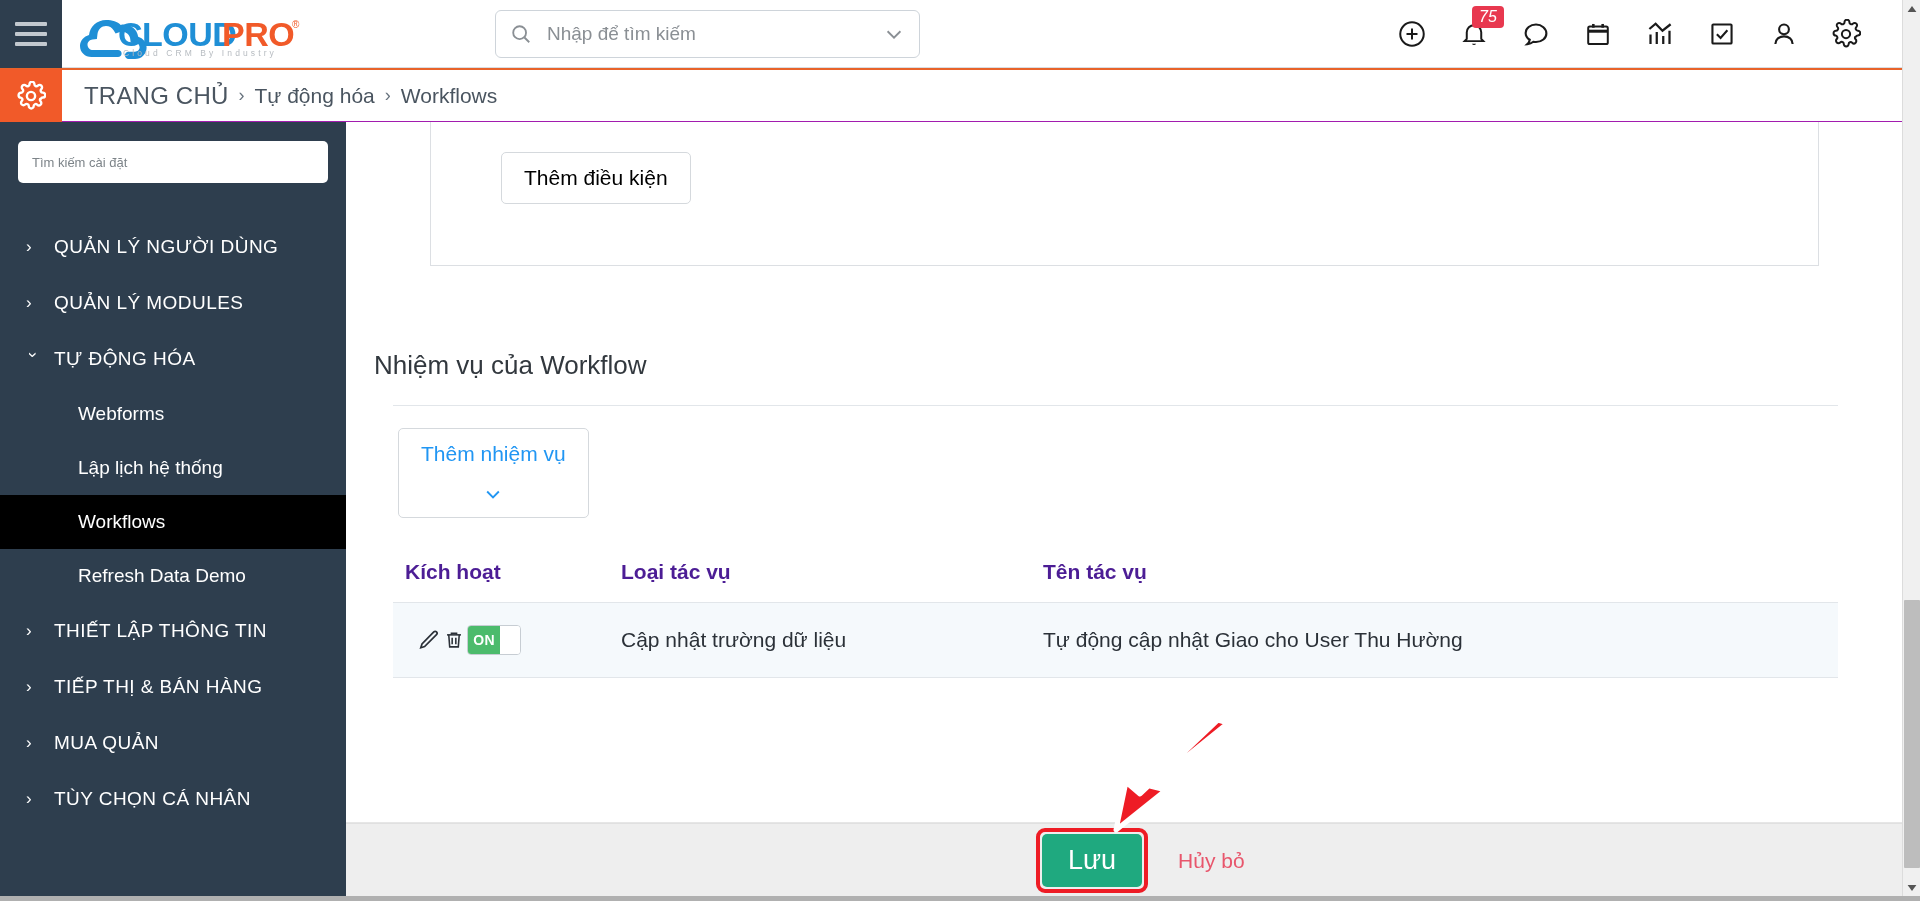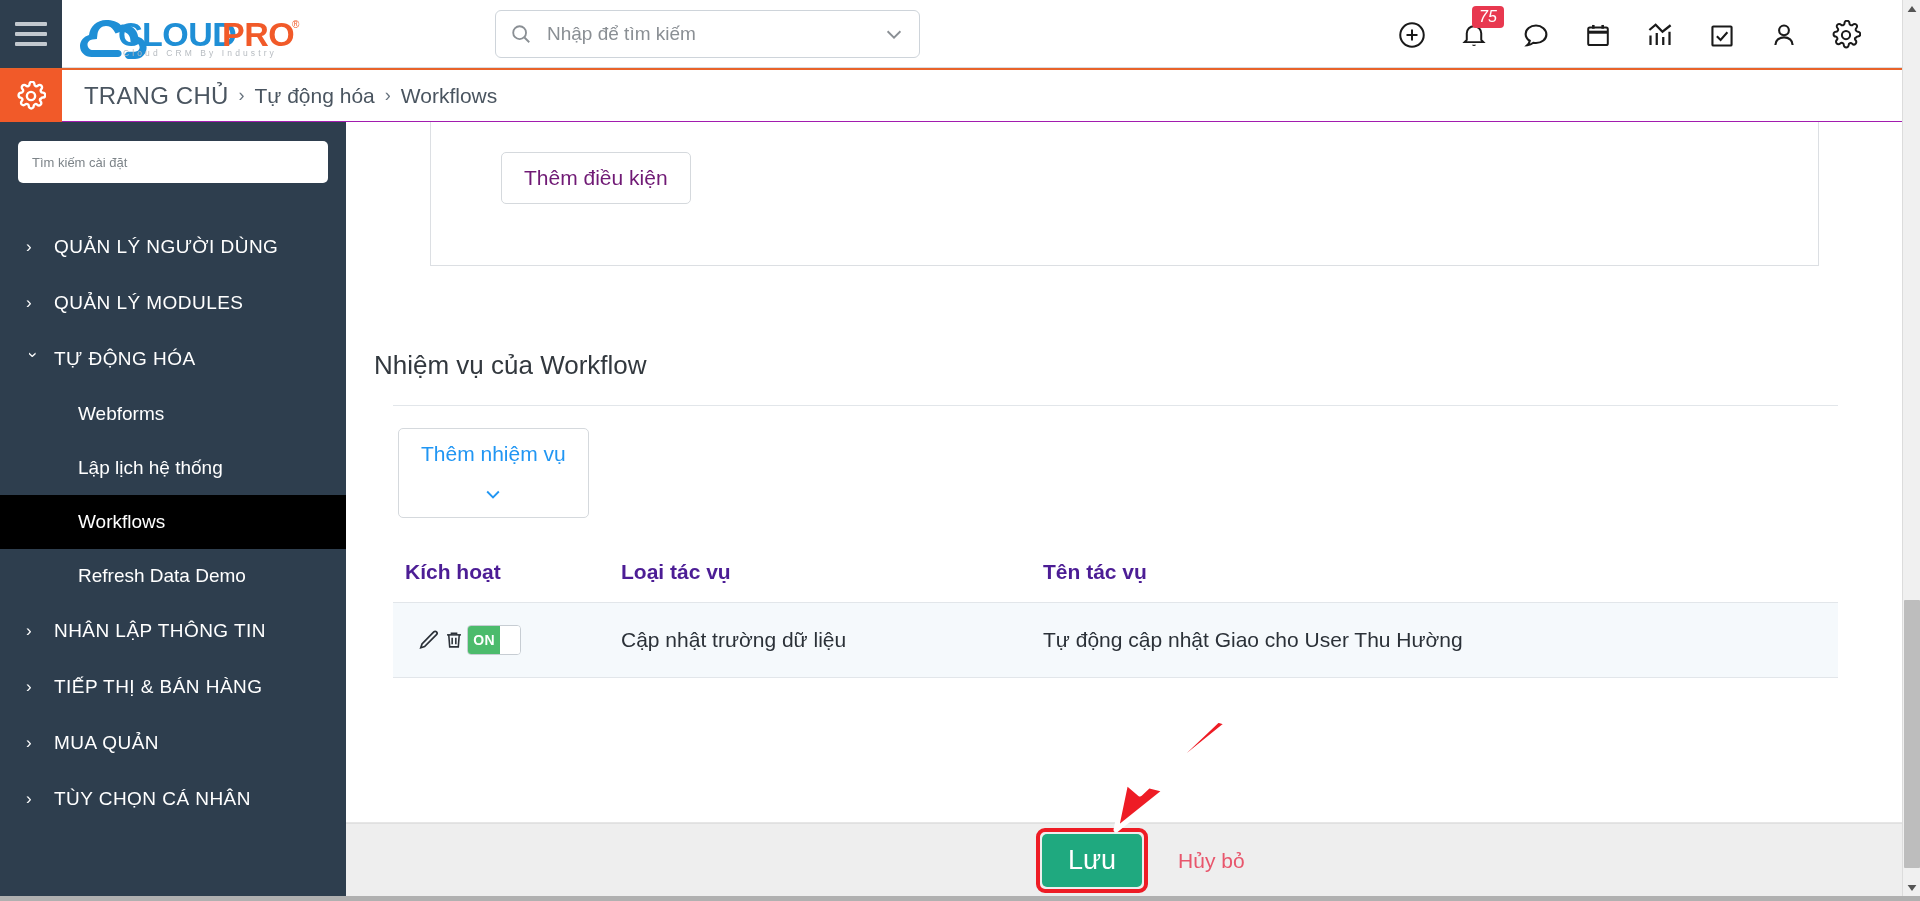--- a/index.html
+++ b/index.html
@@ -39,21 +39,21 @@
     flex: 1; border: none; outline: none; font-size: 19px; color: #555;
     font-family: "Liberation Sans", sans-serif; background: transparent;
   }
   .search-input::placeholder { color: #8a8f94; }
   .search-caret { color:#8a8f94; }
 
   .header-icons {
     position: absolute; right: 40px; top: 0; height: 68px;
     display: flex; align-items: center; gap: 30px;
   }
-  .hicon { position: relative; width: 32px; height: 32px; cursor: pointer; color: #1a1a1a; display:flex; align-items:flex-end; justify-content:center;font-style:italic;}
+  .hicon { position: relative; width: 32px; height: 32px; cursor: pointer; color: #1a1a1a; display:flex; align-items:center; justify-content:center;font-style:italic;}
   .badge {
     position: absolute; top: -12px; left: 14px;
     background: #e8384f; color: #fff; font-size: 16px; font-weight: 400;
     padding: 1px 7px; border-radius: 4px; line-height: 1.25;
     font-family: "Liberation Sans", sans-serif;
   }
 
   
   .crumbbar {
     position: absolute; top: 68px; left: 0; width: 1902px; height: 54px;
@@ -104,21 +104,21 @@
     position: absolute; left: 346px; top: 122px; right: 18px; bottom: 0;
     background: #ffffff; overflow: hidden;
   }
   .panel-top {
     margin: 0 0 0 84px; margin-top: 0; border: 1px solid #dcdfe3;
     border-top: none; width: 1389px; height: 144px;
     display: flex; align-items: flex-start; padding-top: 30px; padding-left: 70px;
     background: #fff;
   }
   .btn-outline {
-    border: 1px solid #d5d9dd; background: #fff; color: #701a75;
+    border: 1px solid #d5d9dd; background: #fff; color: #000000;
     font-size: 21px; padding: 13px 22px; border-radius: 5px; cursor: pointer;
     font-family: "Liberation Sans", sans-serif;
   }
 
   .section-title {
     margin: 84px 0 0 28px; font-size: 26px; color: #32383e; font-weight: 400;
   }
   .task-box { margin: 24px 0 0 47px; width: 1445px; }
   .task-box-hr { height: 1px; background: #e2e6ea; width: 1445px; }
   .btn-add-task {
@@ -349,21 +349,21 @@
       <div class="side-sub active">
         <span>Workflows</span>
       </div>
 
       <div class="side-sub">
         <span>Refresh Data Demo</span>
       </div>
 
       <div class="side-group">
         <span class="chev">›</span>
-        <span>NHÂN LẬP THÔNG TIN</span>
+        <span>THIẾT LẬP THÔNG TIN</span>
       </div>
 
       <div class="side-group">
         <span class="chev">›</span>
         <span>TIẾP THỊ &amp; BÁN HÀNG</span>
       </div>
 
       <div class="side-group">
         <span class="chev">›</span>
         <span>MUA QUẢN</span>

